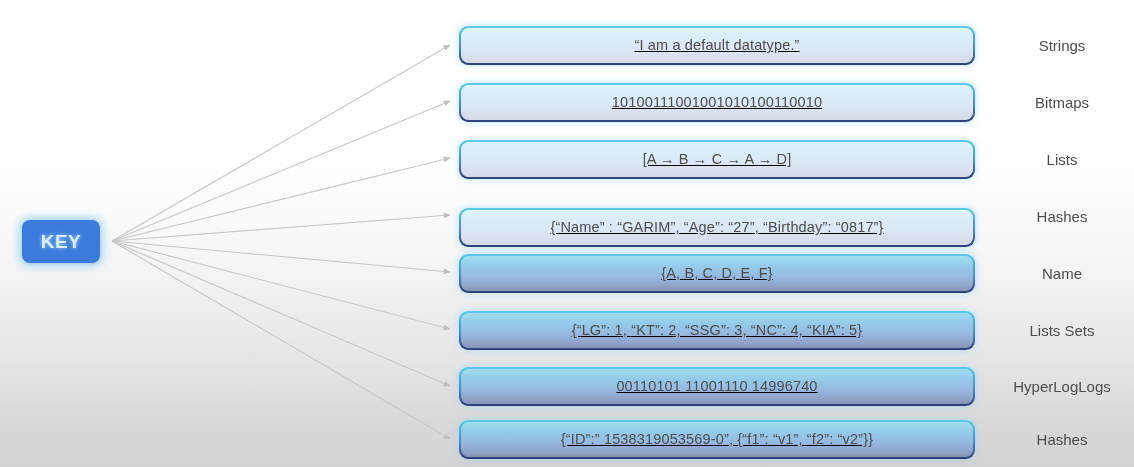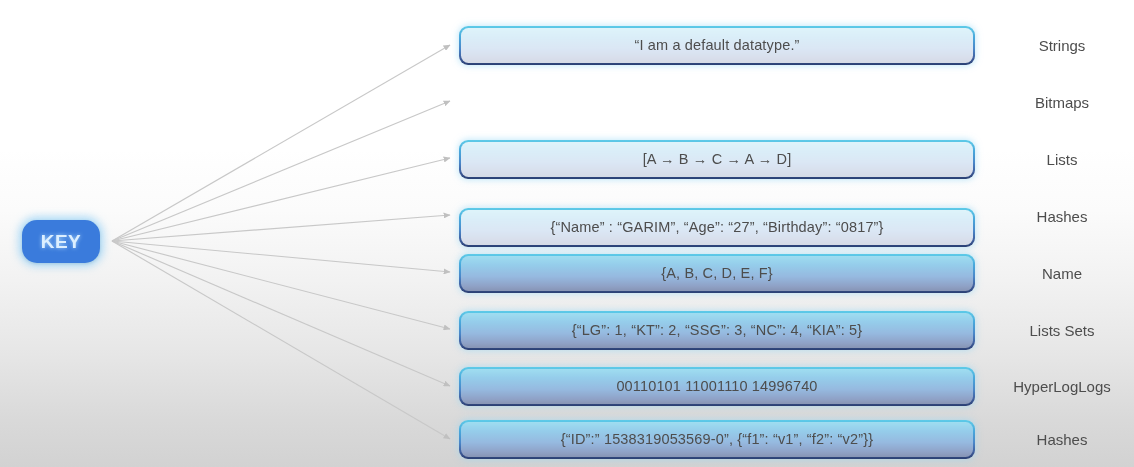--- a/index.html
+++ b/index.html
@@ -40,21 +40,21 @@
     z-index: 1;
   }
 
   
   #key-node {
     position: absolute;
     left: 22px;
     top: 220px;
     width: 78px;
     height: 43px;
-    border-radius: 15px;
+    border-radius: 8px;
     background: #3a7bdc;
     box-shadow: 0 0 9px 3px rgba(140, 205, 245, 0.75),
                 0 1px 3px rgba(0,0,0,0.18);
     display: flex;
     align-items: center;
     justify-content: center;
     z-index: 3;
   }
   #key-node .key-label {
     color: #dcefff;
@@ -64,20 +64,21 @@
     text-shadow: 0 0 4px rgba(190, 230, 255, 0.85);
   }
 
   
   .value-row {
     position: absolute;
     left: 459px;
     width: 516px;
     height: 39px;
     z-index: 2;
+    text-decoration: underline;
   }
 
   .value-box {
     position: relative;
     width: 100%;
     height: 100%;
     border-radius: 9px;
     padding: 1.6px;
     background: linear-gradient(to bottom,
         #5ecbe8 0%,
@@ -153,20 +154,27 @@
   </div>
 
   <div class="value-row" style="top:26px">
     <div class="value-box">
       <div class="value-box-inner">
         <span class="value-text">“I am a default datatype.”</span>
       </div>
     </div>
   </div>
 
+  <div class="value-row" style="top:83px">
+    <div class="value-box">
+      <div class="value-box-inner">
+        <span class="value-text">10100111001001010100110010</span>
+      </div>
+    </div>
+  </div>
 
   <div class="value-row" style="top:140px">
     <div class="value-box">
       <div class="value-box-inner">
         <span class="value-text">[A → B → C → A → D]</span>
       </div>
     </div>
   </div>
 
   <div class="value-row" style="top:208px">

